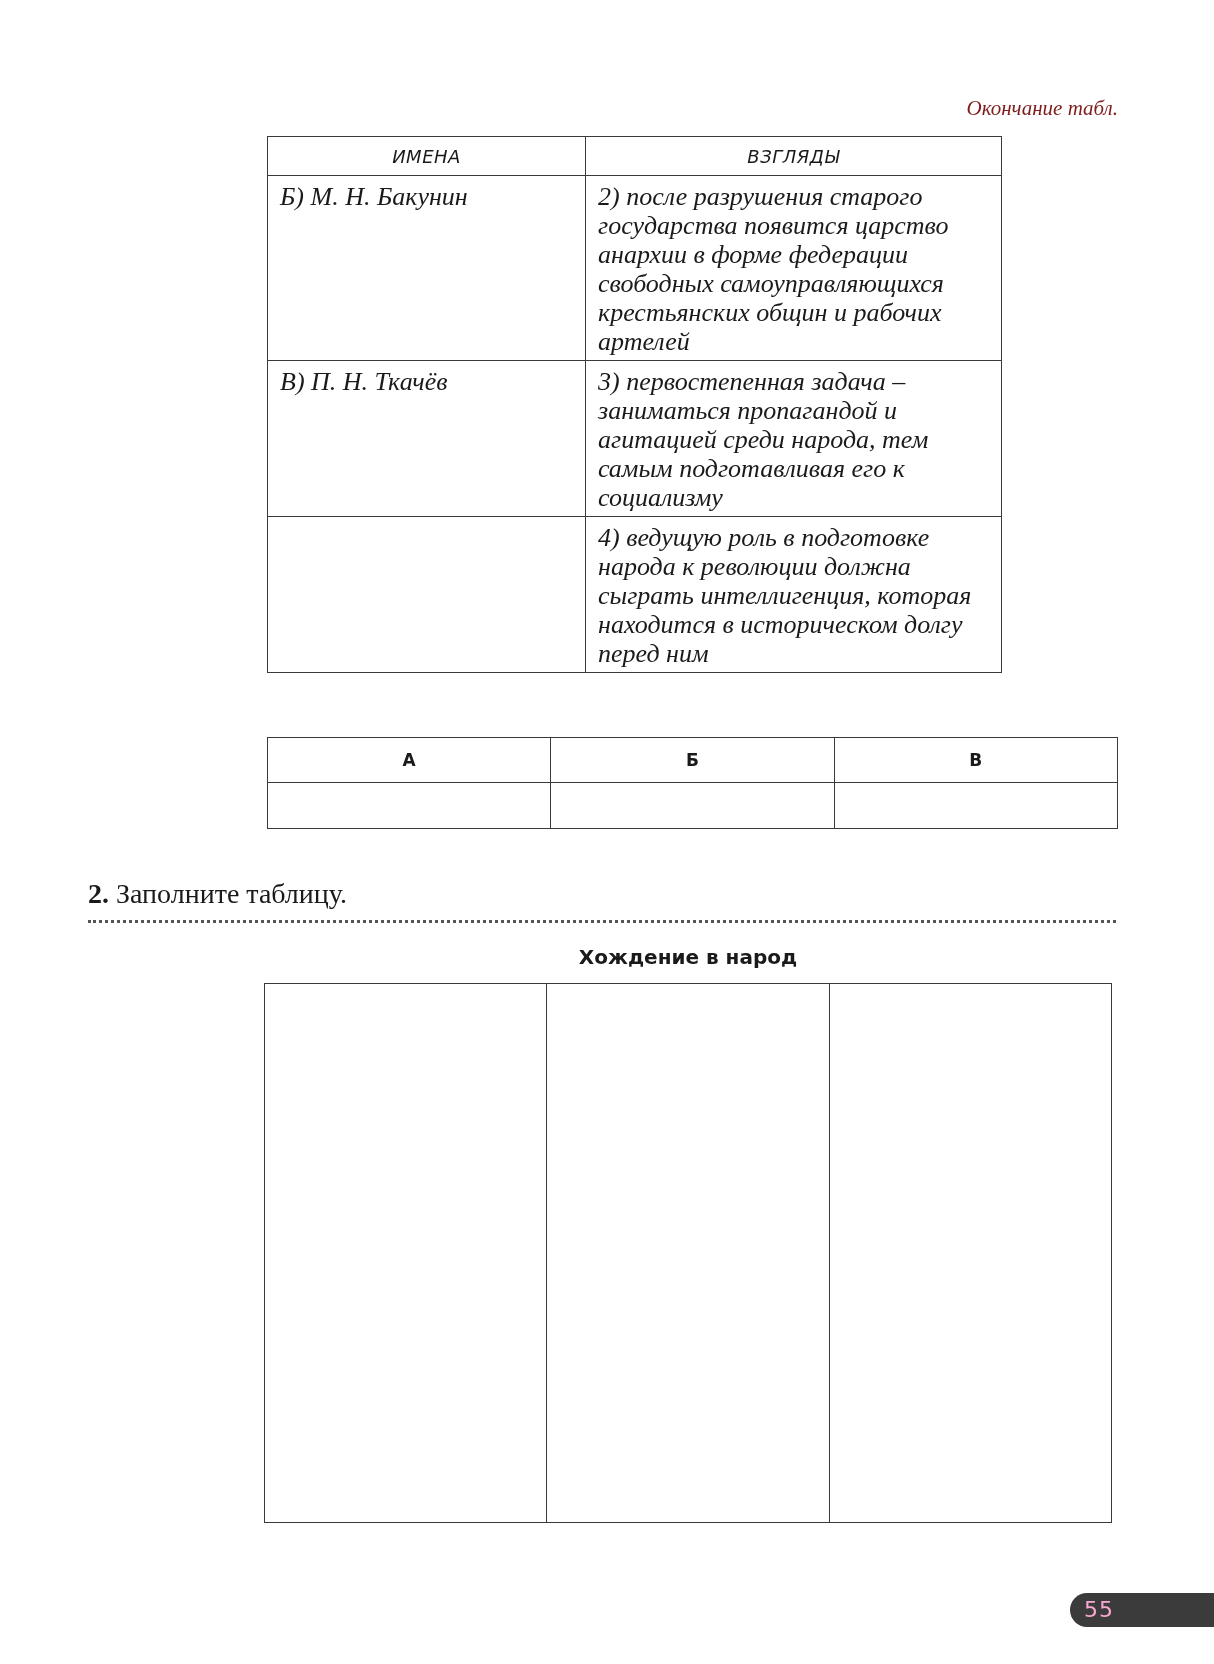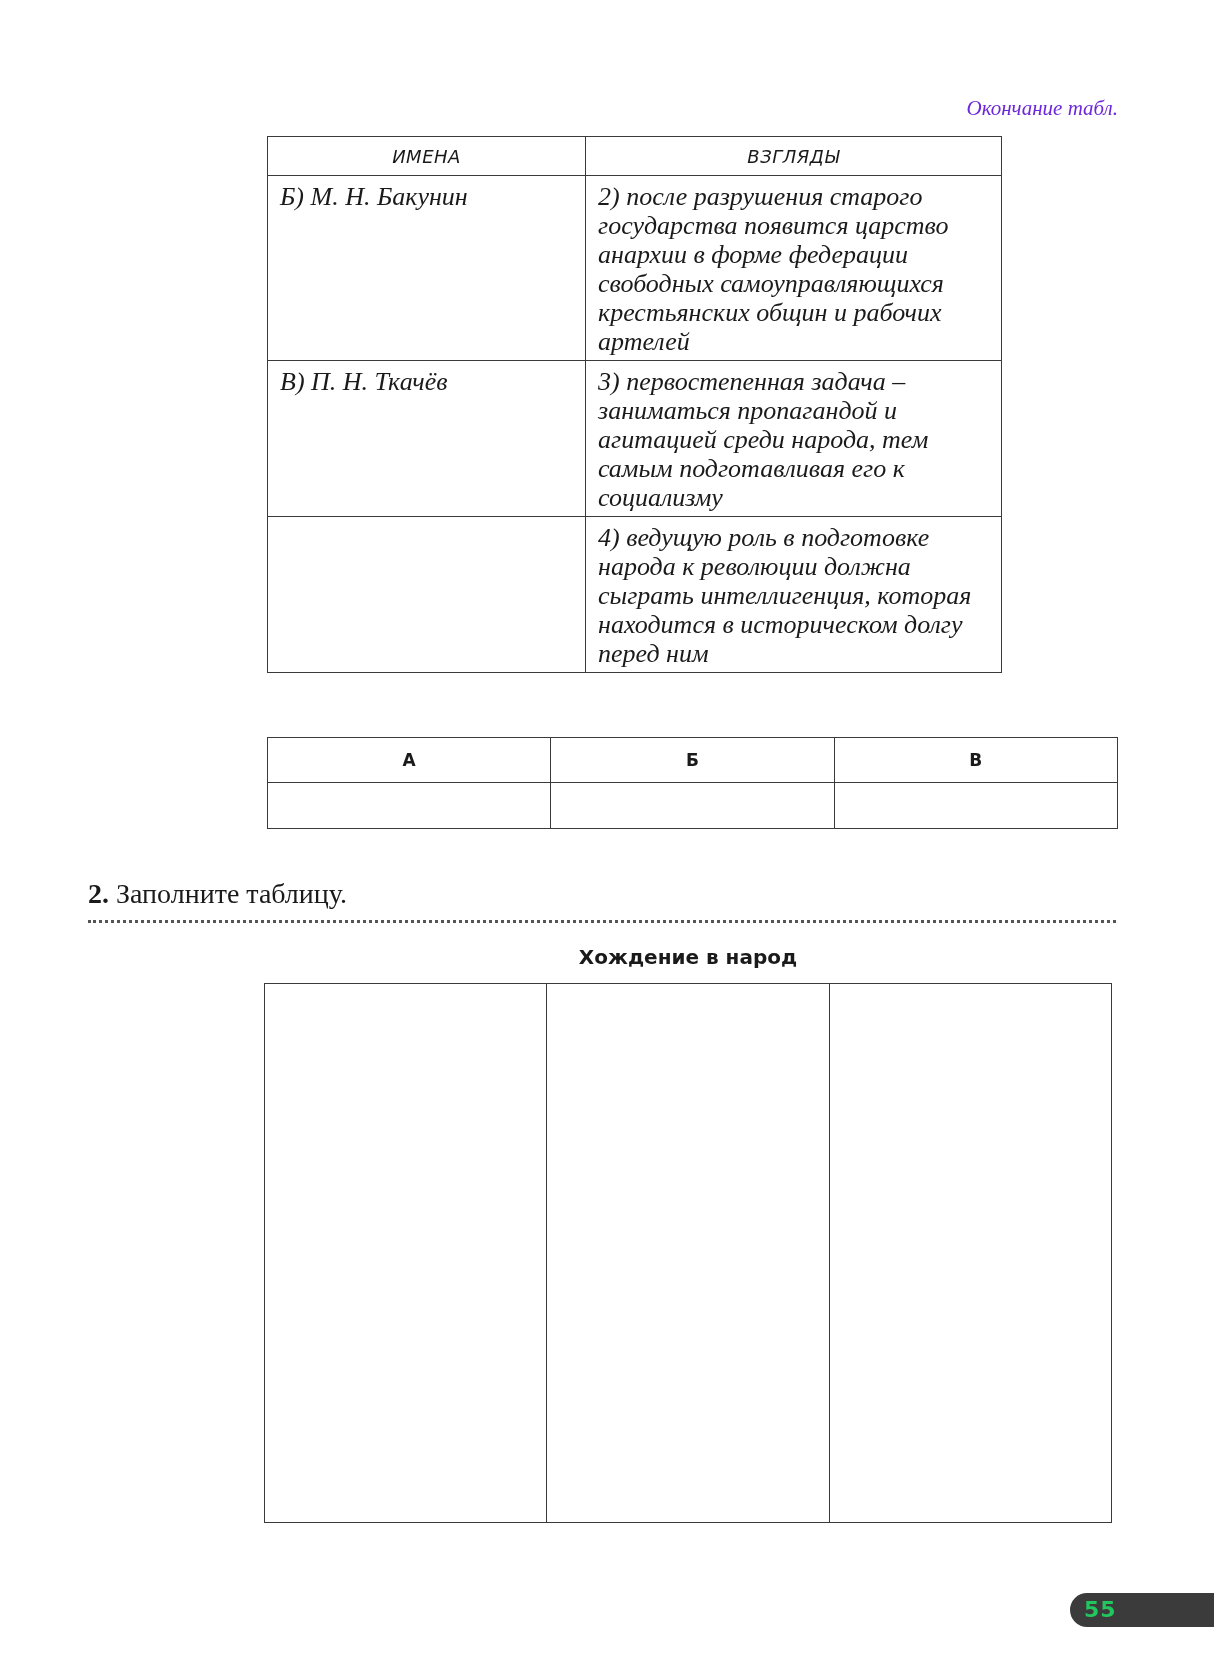--- a/index.html
+++ b/index.html
@@ -1,21 +1,21 @@
 <!DOCTYPE html>
 <html><head>
 <meta charset="utf-8">
 <style>
   html, body { margin:0; padding:0; background:#ffffff; }
   body { width:1214px; height:1664px; position:relative; overflow:hidden; color:#1a1a1a; }
   .abs { position:absolute; }
   .serif { font-family:"Liberation Serif","DejaVu Serif",serif; }
   .sans { font-family:"DejaVu Sans","Liberation Sans",sans-serif; }
 
-  #caption { right:96px; top:96px; font-style:italic; font-size:21px; color:#6d28d9; }
+  #caption { right:96px; top:96px; font-style:italic; font-size:21px; color:#7f1d1d; }
 
   table { border-collapse:collapse; position:absolute; table-layout:fixed; }
   td, th { border:1.6px solid #3a3a3a; vertical-align:top; padding:0; }
 
   #main-table { left:267px; top:136px; width:735px;font-style:italic; }
   #main-table col.c1 { width:318px; }
   #main-table th { height:38px; vertical-align:middle; font-weight:normal; font-size:18px; letter-spacing:0.5px; text-align:center; }
   #main-table td { font-size:26px; line-height:29px; padding:6px 12px 4px 12px; }
   #main-table tr.r1 td { height:152px;margin-top:27px; }
   #main-table tr.r2 td { height:123px; }
@@ -30,21 +30,21 @@
   #task-heading b { font-weight:bold; }
   #dotted { left:88px; top:920px; width:1028px; height:0; border-top:3px dotted #555; }
 
   #bottom-title { left:264px; width:848px; top:945px; text-align:center; font-size:20px; font-weight:bold; }
 
   #bottom-table { left:264px; top:983px; width:848px; }
   #bottom-table th { height:38px; vertical-align:middle; text-align:center; font-weight:normal; font-size:18px; }
   #bottom-table td { height:538px; }
 
   #page-num { left:1070px; top:1593px; width:144px; height:34px; background:#3b3b3b; border-radius:17px 0 0 17px; }
-  #page-num span { position:absolute; left:14px; top:4px; color:#22c55e; font-size:22px; font-weight:bold; letter-spacing:1px; }
+  #page-num span { position:absolute; left:14px; top:4px; color:#f9a8d4; font-size:22px; font-weight:normal; letter-spacing:1px; }
 </style>
 </head>
 <body>
 
 <div id="caption" class="abs serif">Окончание табл.</div>
 
 <table id="main-table" class="serif">
   <colgroup>
       <col class="c1">
       <col>

